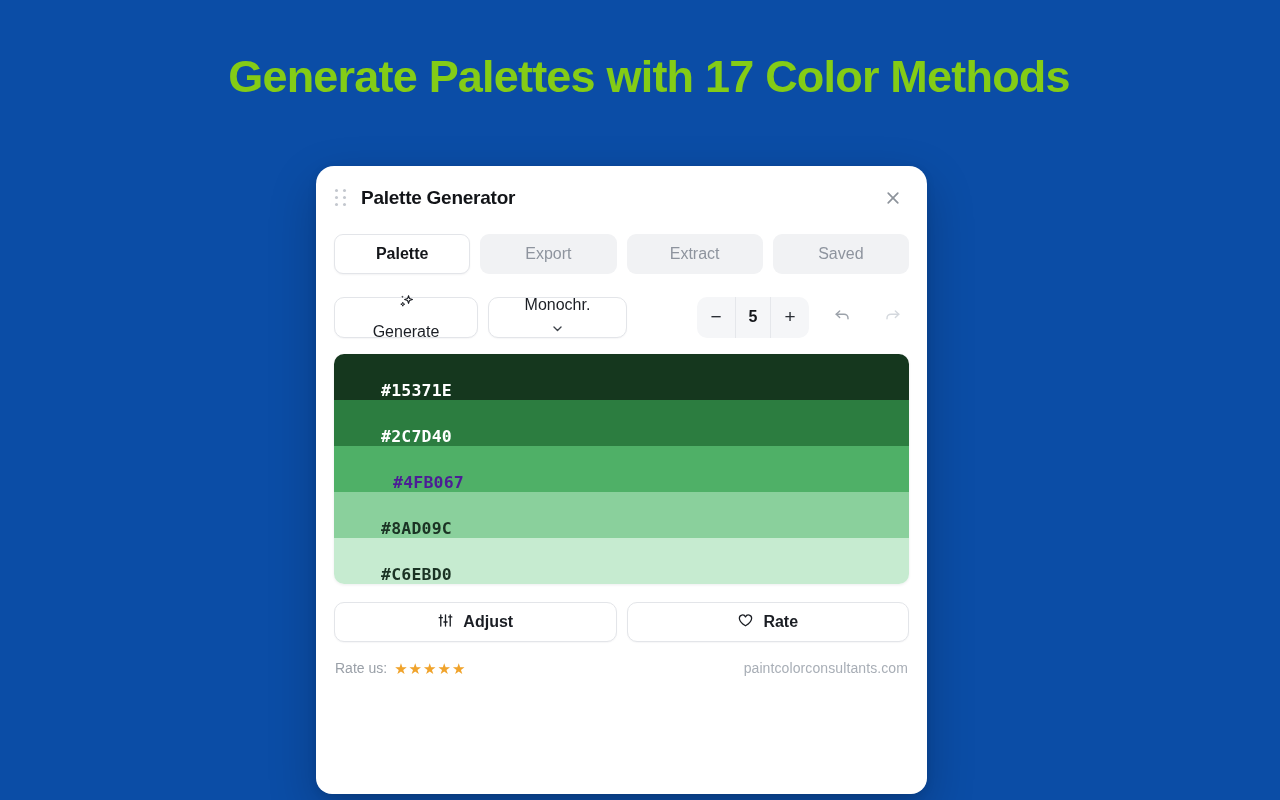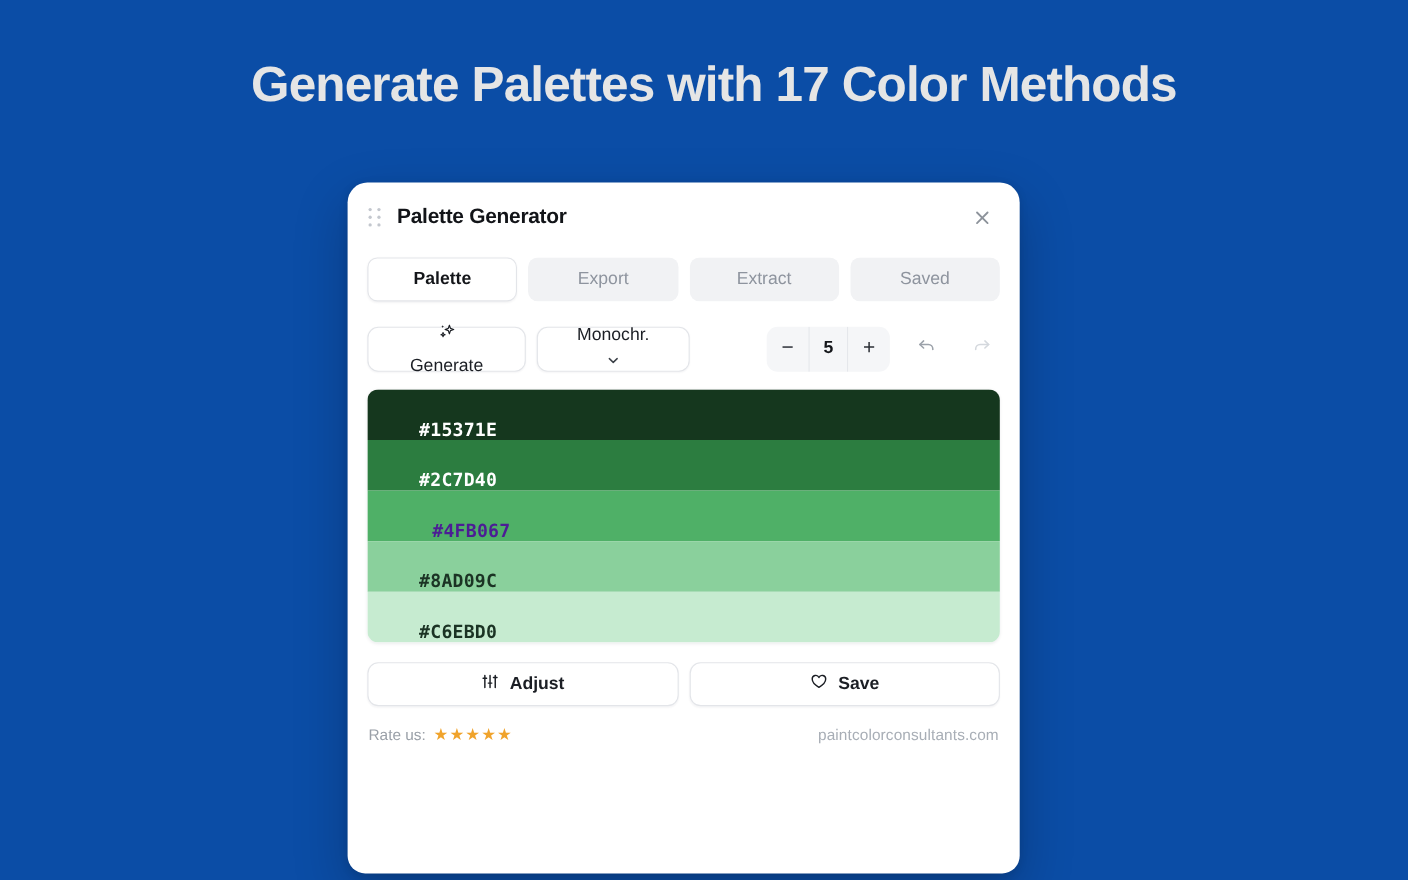--- a/index.html
+++ b/index.html
@@ -23,21 +23,21 @@
     height: 800px;
   }
 
   
   .headline {
     position: absolute;
     top: 48px;
     left: 0;
     width: 1280px;
     text-align: center;
-    color: #e5e5e5;
+    color: #84cc16;
     font-size: 45px;
     font-weight: 700;
     letter-spacing: -0.8px;
     line-height: 58px;
     white-space: nowrap;
     padding-left: 18px;
   }
 
   
   .card {
@@ -382,21 +382,21 @@
           </svg>
         </span>
         <span>Adjust</span>
       </div>
       <div class="action-btn">
         <span>
           <svg width="17" height="17" viewBox="0 0 18 18" fill="none">
             <path d="M9 14.6 C9 14.6 2.5 10.9 2.5 6.7 A3.4 3.4 0 0 1 9 5.2 A3.4 3.4 0 0 1 15.5 6.7 C15.5 10.9 9 14.6 9 14.6 Z" stroke="#1B1E24" stroke-width="1.35" stroke-linejoin="round"></path>
           </svg>
         </span>
-        <span>Save</span>
+        <span>Rate</span>
       </div>
     </div>
 
     <div class="footer">
       <div class="rate">
         <span>Rate us:</span>
         <span class="stars" style="color: rgb(240, 163, 43);">★★★★★</span>
       </div>
       <div class="domain">paintcolorconsultants.com</div>
     </div>

